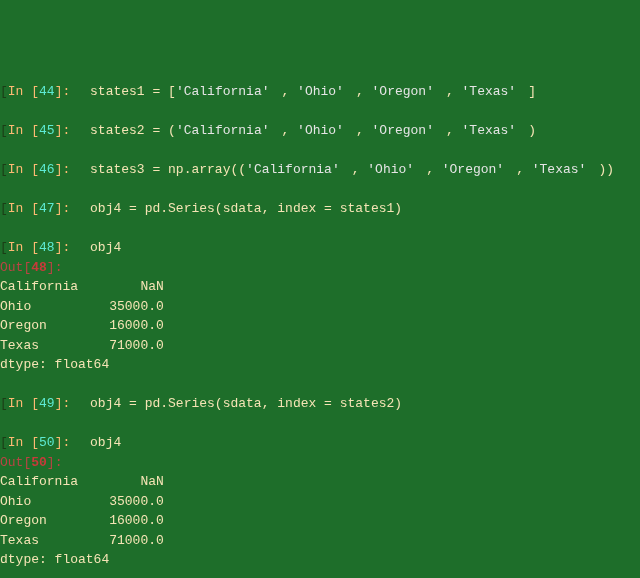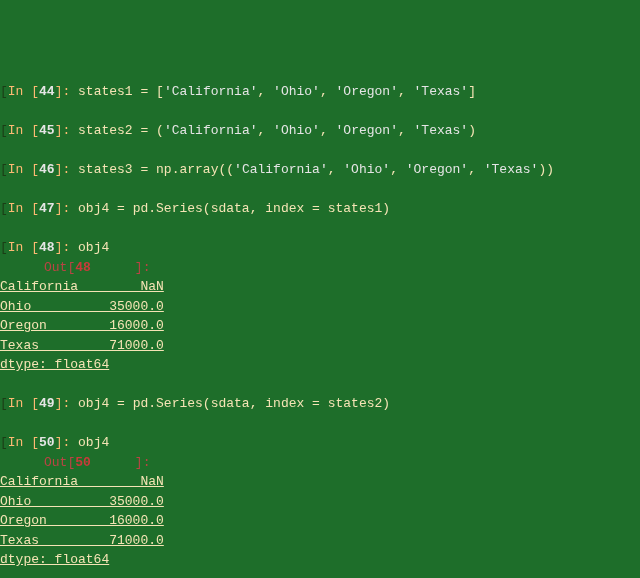--- a/index.html
+++ b/index.html
@@ -10,26 +10,26 @@
       color: #f5e4b5;
       margin: 0;
       padding: 4px 0 0 0;
       white-space: pre;
       width: 640px;
       overflow: hidden;
     }
     .line { display: block; }
     .bracket { color: #1a3d15; }
     .prompt-in { color: #fdba74; }
-    .prompt-out { color: #b94444; padding-left: 44px; }
-    .prompt-num-in { color: #e5e5e5; font-weight: bold; }
+    .prompt-out { color: #b94444; }
+    .prompt-num-in { color: #5eead4; font-weight: normal; }
     .prompt-num-out { color: #c83a3a; font-weight: bold; }
-    .code { color: #f5e4b5; }
+    .code { color: #f5e4b5; margin-left: 12px; }
     .str { color: #e5e5e5; }
-    .output { color: #f5e4b5; text-decoration: underline; }
+    .output { color: #f5e4b5; }
   </style>
 </head>
 <body>
 
 
 
 <div id="terminal"><span class="line"><span class="bracket">[</span><span class="prompt-in">In [</span><span class="prompt-num-in">44</span><span class="prompt-in">]: </span><span class="code">states1 = [</span><span class="str">'California'</span><span class="code">, </span><span class="str">'Ohio'</span><span class="code">, </span><span class="str">'Oregon'</span><span class="code">, </span><span class="str">'Texas'</span><span class="code">]</span></span><span class="line"> </span><span class="line"><span class="bracket">[</span><span class="prompt-in">In [</span><span class="prompt-num-in">45</span><span class="prompt-in">]: </span><span class="code">states2 = (</span><span class="str">'California'</span><span class="code">, </span><span class="str">'Ohio'</span><span class="code">, </span><span class="str">'Oregon'</span><span class="code">, </span><span class="str">'Texas'</span><span class="code">)</span></span><span class="line"> </span><span class="line"><span class="bracket">[</span><span class="prompt-in">In [</span><span class="prompt-num-in">46</span><span class="prompt-in">]: </span><span class="code">states3 = np.array((</span><span class="str">'California'</span><span class="code">, </span><span class="str">'Ohio'</span><span class="code">, </span><span class="str">'Oregon'</span><span class="code">, </span><span class="str">'Texas'</span><span class="code">))</span></span><span class="line"> </span><span class="line"><span class="bracket">[</span><span class="prompt-in">In [</span><span class="prompt-num-in">47</span><span class="prompt-in">]: </span><span class="code">obj4 = pd.Series(sdata, index = states1)</span></span><span class="line"> </span><span class="line"><span class="bracket">[</span><span class="prompt-in">In [</span><span class="prompt-num-in">48</span><span class="prompt-in">]: </span><span class="code">obj4</span></span><span class="line"><span class="prompt-out">Out[</span><span class="prompt-num-out">48</span><span class="prompt-out">]:</span></span><span class="line output">California        NaN</span><span class="line output">Ohio          35000.0</span><span class="line output">Oregon        16000.0</span><span class="line output">Texas         71000.0</span><span class="line output">dtype: float64</span><span class="line"> </span><span class="line"><span class="bracket">[</span><span class="prompt-in">In [</span><span class="prompt-num-in">49</span><span class="prompt-in">]: </span><span class="code">obj4 = pd.Series(sdata, index = states2)</span></span><span class="line"> </span><span class="line"><span class="bracket">[</span><span class="prompt-in">In [</span><span class="prompt-num-in">50</span><span class="prompt-in">]: </span><span class="code">obj4</span></span><span class="line"><span class="prompt-out">Out[</span><span class="prompt-num-out">50</span><span class="prompt-out">]:</span></span><span class="line output">California        NaN</span><span class="line output">Ohio          35000.0</span><span class="line output">Oregon        16000.0</span><span class="line output">Texas         71000.0</span><span class="line output">dtype: float64</span><span class="line"> </span></div>
 
 
 

